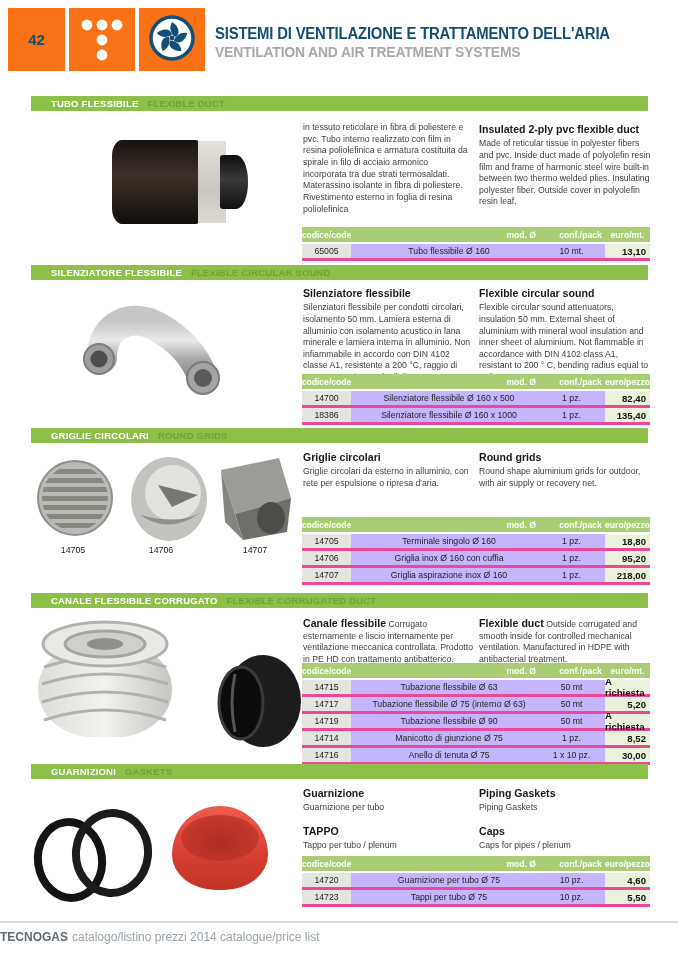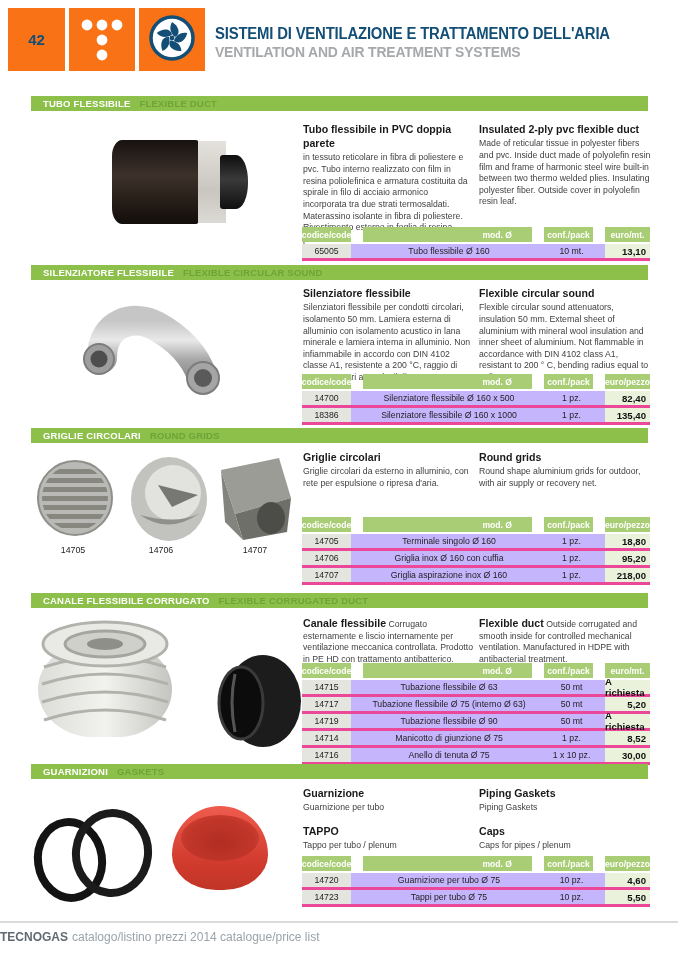--- a/index.html
+++ b/index.html
@@ -12,37 +12,37 @@
   #hb1{left:8px;width:57px;display:flex;align-items:center;justify-content:center;}
   #hb2{left:69px;width:66px;}
   #hb3{left:139px;width:66px;}
   #page-num{color:#134e76;font-weight:bold;font-size:15px;}
   #htitle{position:absolute;left:215px;top:25px;transform:scaleX(.93);transform-origin:left top;white-space:nowrap;}
   #htitle .t1{font-size:16px;font-weight:bold;color:#134e76;letter-spacing:-.2px;line-height:1.15;}
   #htitle .t2{font-size:15px;font-weight:bold;color:#a6a8ab;letter-spacing:-.2px;line-height:1.15;}
 
   
   .bar{position:absolute;left:31px;width:617px;height:15px;background:#8dc04b;display:flex;
-       align-items:center;gap:9px;padding-left:12px;font-weight:bold;font-size:9.5px;letter-spacing:.2px;}
+       align-items:center;gap:9px;padding-left:20px;font-weight:bold;font-size:9.5px;letter-spacing:.2px;}
   .bar .it{color:#ffffff;}
   .bar .en{color:#6fa337;}
 
   
   .col{position:absolute;width:170px;font-size:8.7px;line-height:1.34;color:#3f3f3f;}
   .colIT{left:303px;}
   .colEN{left:479px;width:172px;}
   .d-title{font-size:10.6px;font-weight:bold;color:#1a1a1a;margin:0 0 2px 0;}
   .run-in .d-title{display:inline;margin:0;}
   .d-body{margin:0;}
   .run-in .d-body{display:inline;}
   .blockgap{height:10px;}
 
   
   .ptable{position:absolute;left:302px;width:348px;}
-  .t-head{display:flex;gap:12px;height:15px;margin-bottom:2px;}
+  .t-head{display:flex;gap:0;height:15px;margin-bottom:2px;}
   .th{background:#a9cd74;color:#fff;font-weight:bold;font-size:8.6px;display:flex;align-items:center;justify-content:center;}
   .th.c0{width:49px;}
   .th.c1{flex:1;justify-content:flex-end;padding-right:20px;}
   .th.c2{width:49px;}
   .th.c3{width:45px;}
   .t-row{display:flex;gap:9px;height:17px;border-bottom:3px solid #ec4899;background:#c4b5fd;}
   .td{display:flex;align-items:center;justify-content:center;font-size:8.7px;color:#222;}
   .td.c0{width:49px;background:#e5e5e0;}
   .td.c1{flex:1;}
   .td.c2{width:49px;}
@@ -111,21 +111,20 @@
   <div class="bar" style="top:96px">
     <span class="it">TUBO FLESSIBILE</span>
     <span class="en">FLEXIBLE DUCT</span>
   </div>
   <div class="photo" id="duct">
     <div class="jacket"></div>
       <div class="band"></div>
       <div class="inner"></div>
   </div>
   <div class="col colIT" style="top:122px">
-    <p class="d-title">Tubo flessibile in PVC doppia parete</p>
     <p class="d-body">in tessuto reticolare in fibra di poliestere e pvc. Tubo interno realizzato con film in resina poliolefinica e armatura costituita da spirale in filo di acciaio armonico incorporata tra due strati termosaldati. Materassino isolante in fibra di poliestere. Rivestimento esterno in foglia di resina poliolefinica</p>
   </div>
   <div class="col colEN" style="top:122px">
     <p class="d-title">Insulated 2-ply pvc flexible duct</p>
     <p class="d-body">Made of reticular tissue in polyester fibers and pvc. Inside duct made of polyolefin resin film and frame of harmonic steel wire built-in between two thermo welded plies. Insulating polyester fiber. Outside cover in polyolefin resin leaf.</p>
   </div>
   <div class="ptable" style="top:227px">
       <div class="t-head">
         <div class="th c0">codice/code</div>
         <div class="th c1">mod. Ø</div>

